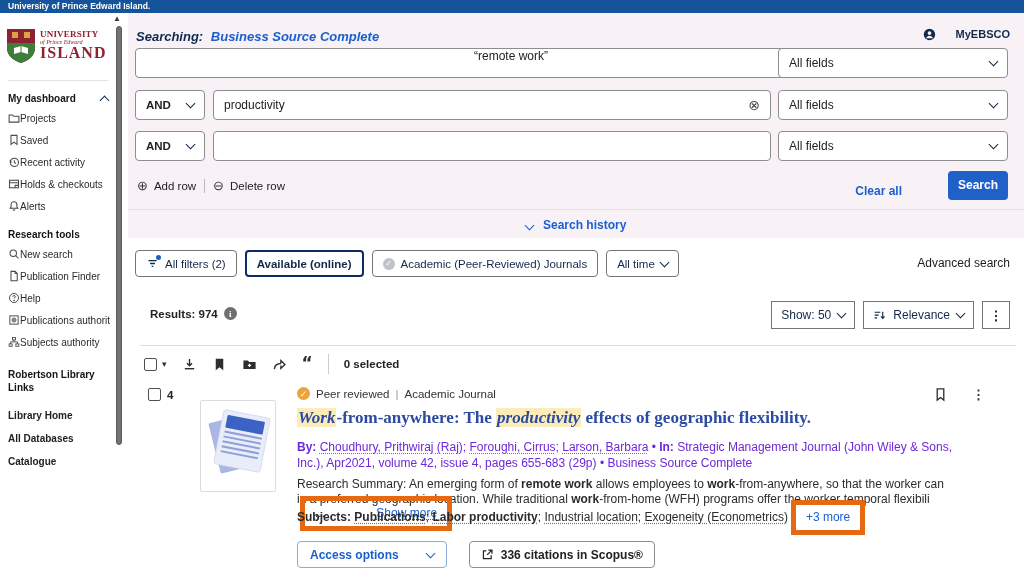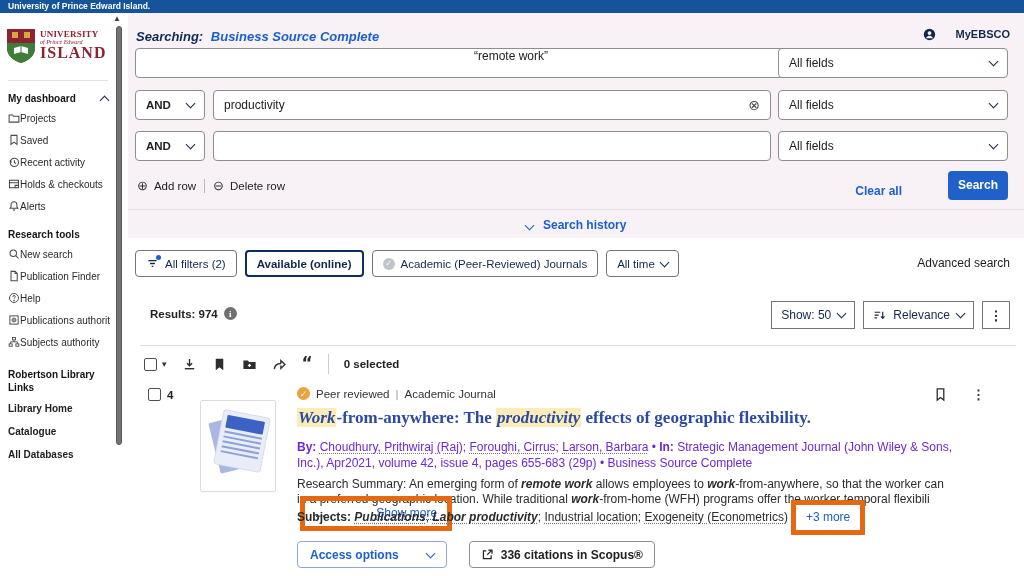--- a/index.html
+++ b/index.html
@@ -15,21 +15,21 @@
   
   .sidebar{position:absolute;top:13px;left:0;width:116px;bottom:0;background:#fff;}
   .logo{margin:15px 0 0 6px;display:flex;gap:4px;align-items:center;}
   .logo-text{color:#8c2332;font-family:"Liberation Serif",serif;line-height:1.05;}
   .lt1{font-size:9px;font-weight:bold;letter-spacing:.2px;}
   .lt2{font-size:6px;font-style:italic;}
   .lt3{font-size:16px;font-weight:bold;letter-spacing:1px;}
   .side-divider{border-top:1px solid #e2e2e2;margin:16px 8px 0 8px;}
   .side-header{font-size:10px;font-weight:bold;color:#141414;margin:12px 8px 3px 8px;
                display:flex;justify-content:space-between;align-items:center;}
-  .side-header2{font-size:10px;font-weight:bold;color:#141414;margin:16px 8px 3px 8px;line-height:1.25;}
+  .side-header2{font-size:10px;font-weight:bold;color:#141414;margin:16px 8px 10px 8px;line-height:1.25;}
   .side-item{display:flex;align-items:center;gap:0;padding:5px 8px;font-size:10px;color:#2b2b2b;
              white-space:nowrap;overflow:hidden;cursor:pointer;}
   .si{width:12px;height:12px;color:#4a4a4a;}
   .link-item{padding:6px 8px;font-size:10px;font-weight:600;color:#222;cursor:pointer;}
 
   
   .scroll-up{position:absolute;left:113px;top:15px;font-size:8px;color:#3c3c3c;line-height:8px;}
   .scroll-thumb{position:absolute;left:116px;top:26px;width:6px;height:419px;background:#737373;
                 border-radius:3px;border:1px solid #5a5a5a;box-sizing:border-box;}
 
@@ -114,21 +114,21 @@
   .check-badge{width:13px;height:13px;border-radius:50%;background:#e9a43c;color:#fff;font-size:9px;
                display:inline-flex;align-items:center;justify-content:center;}
   .pipe{color:#9a9a9a;}
   .res-title{position:absolute;top:395px;left:169px;font-family:"Liberation Serif",serif;
              font-size:17px;font-weight:bold;color:#2b4aa0;cursor:pointer;}
   .hl{background:#fbecba;font-style:italic;padding:0 1px;}
   .byline{position:absolute;top:426px;left:169px;width:668px;font-size:12px;line-height:16px;color:#6d28d9;}
   .blabel{font-weight:bold;}
   .dotted{text-decoration:underline dotted #777;text-underline-offset:2px;cursor:pointer;}
   .summary{position:absolute;top:464px;left:169px;font-size:12px;line-height:14.5px;color:#2b2b2b;}
-  .bi{font-weight:bold;font-style:italic;}
+  .bi{font-weight:bold;}
   .annot{display:inline-block;border:5px solid #e56910;padding:6px 10px;margin:-11px 0 -11px 3px;
          position:relative;line-height:13px;}
   .more-link{color:#1b5fce;text-decoration:underline dotted #1b5fce;text-underline-offset:2px;cursor:pointer;margin-left:48px;}
   .plus-link{color:#1b5fce;cursor:pointer;}
   .subjects{position:absolute;top:497px;left:169px;font-size:12px;color:#2b2b2b;white-space:nowrap;}
   .res-buttons{position:absolute;top:528px;left:169px;display:flex;gap:22px;align-items:center;}
   .access-btn{height:27px;border:1px solid #8fa8dc;border-radius:4px;background:#fff;display:flex;
               align-items:center;gap:28px;padding:0 12px;font-size:12px;font-weight:bold;color:#1b5fce;
               box-sizing:border-box;cursor:pointer;}
   .cite-btn{height:27px;border:1px solid #8e8e8e;border-radius:4px;background:#fff;display:flex;
@@ -268,24 +268,24 @@
     <span>Subjects authority</span>
   </div>
 
   <div class="side-header2">
     <span>Robertson Library Links</span>
   </div>
   <div class="link-item">
     <span>Library Home</span>
   </div>
   <div class="link-item">
+    <span>All Databases</span>
+  </div>
+  <div class="link-item">
     <span>Catalogue</span>
-  </div>
-  <div class="link-item">
-    <span>All Databases</span>
   </div>
 </div>
 
 <div class="scroll-up">▲</div>
 <div class="scroll-thumb"></div>
 
 <div class="main">
 
   <div class="search-panel">
     <div class="searching-line">

